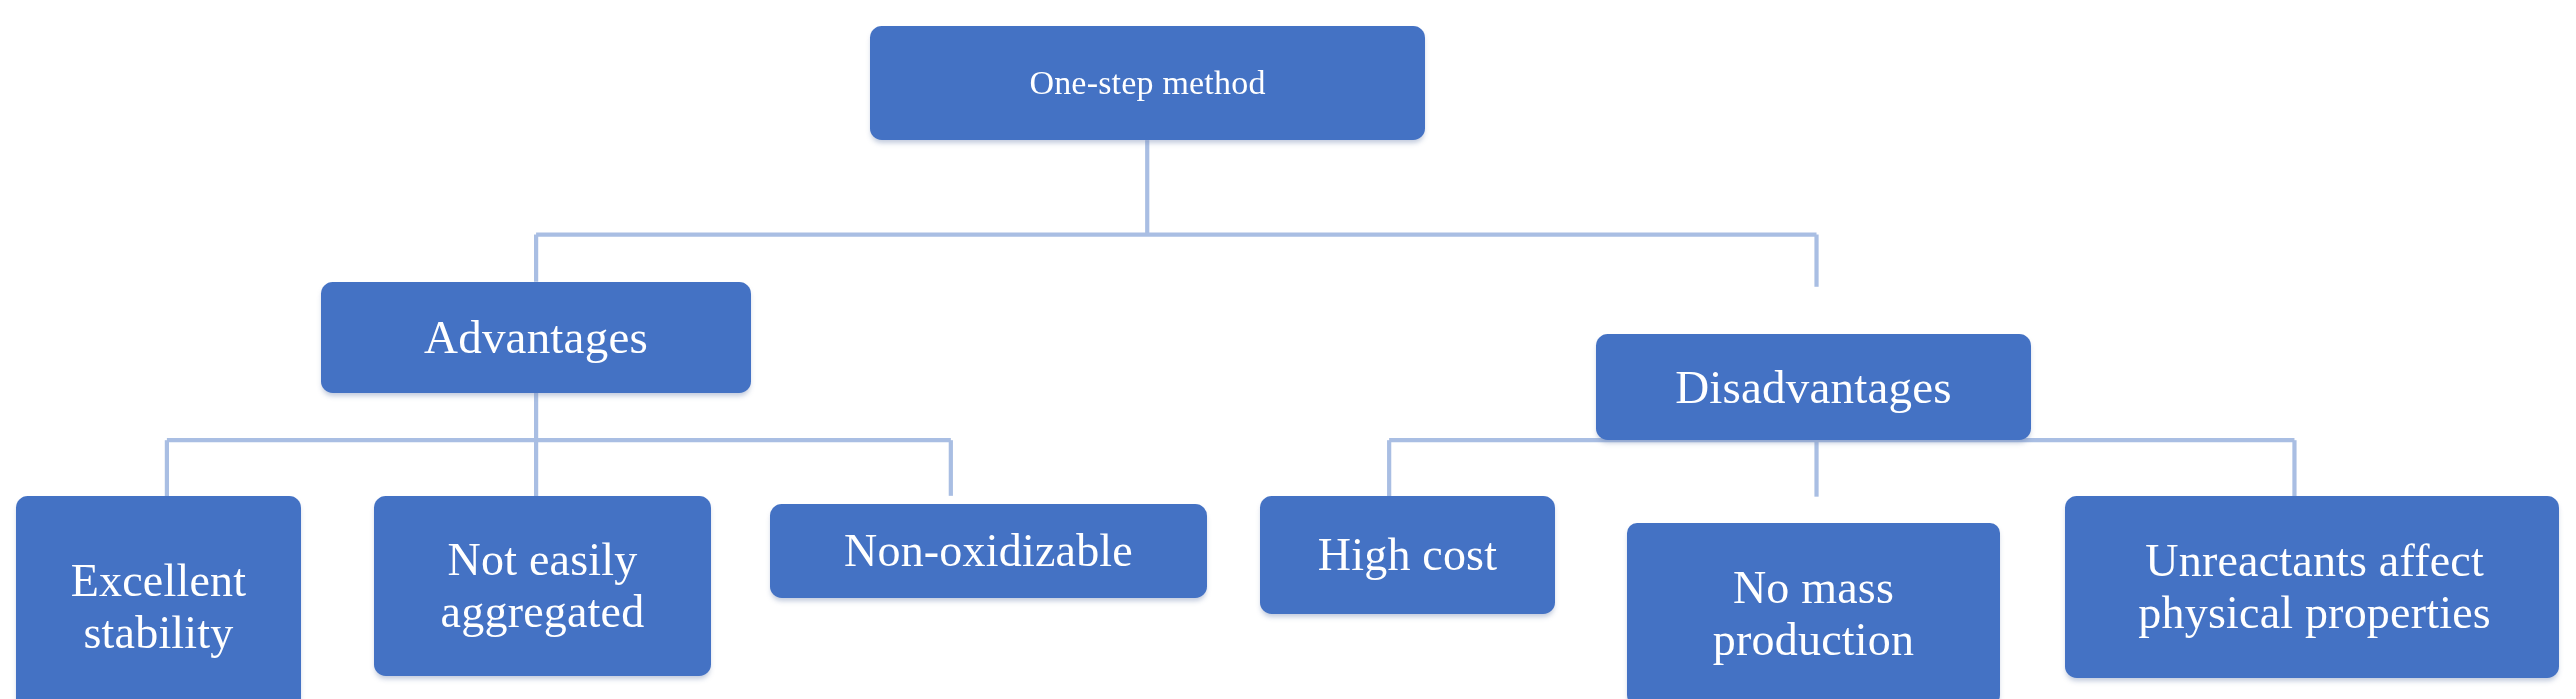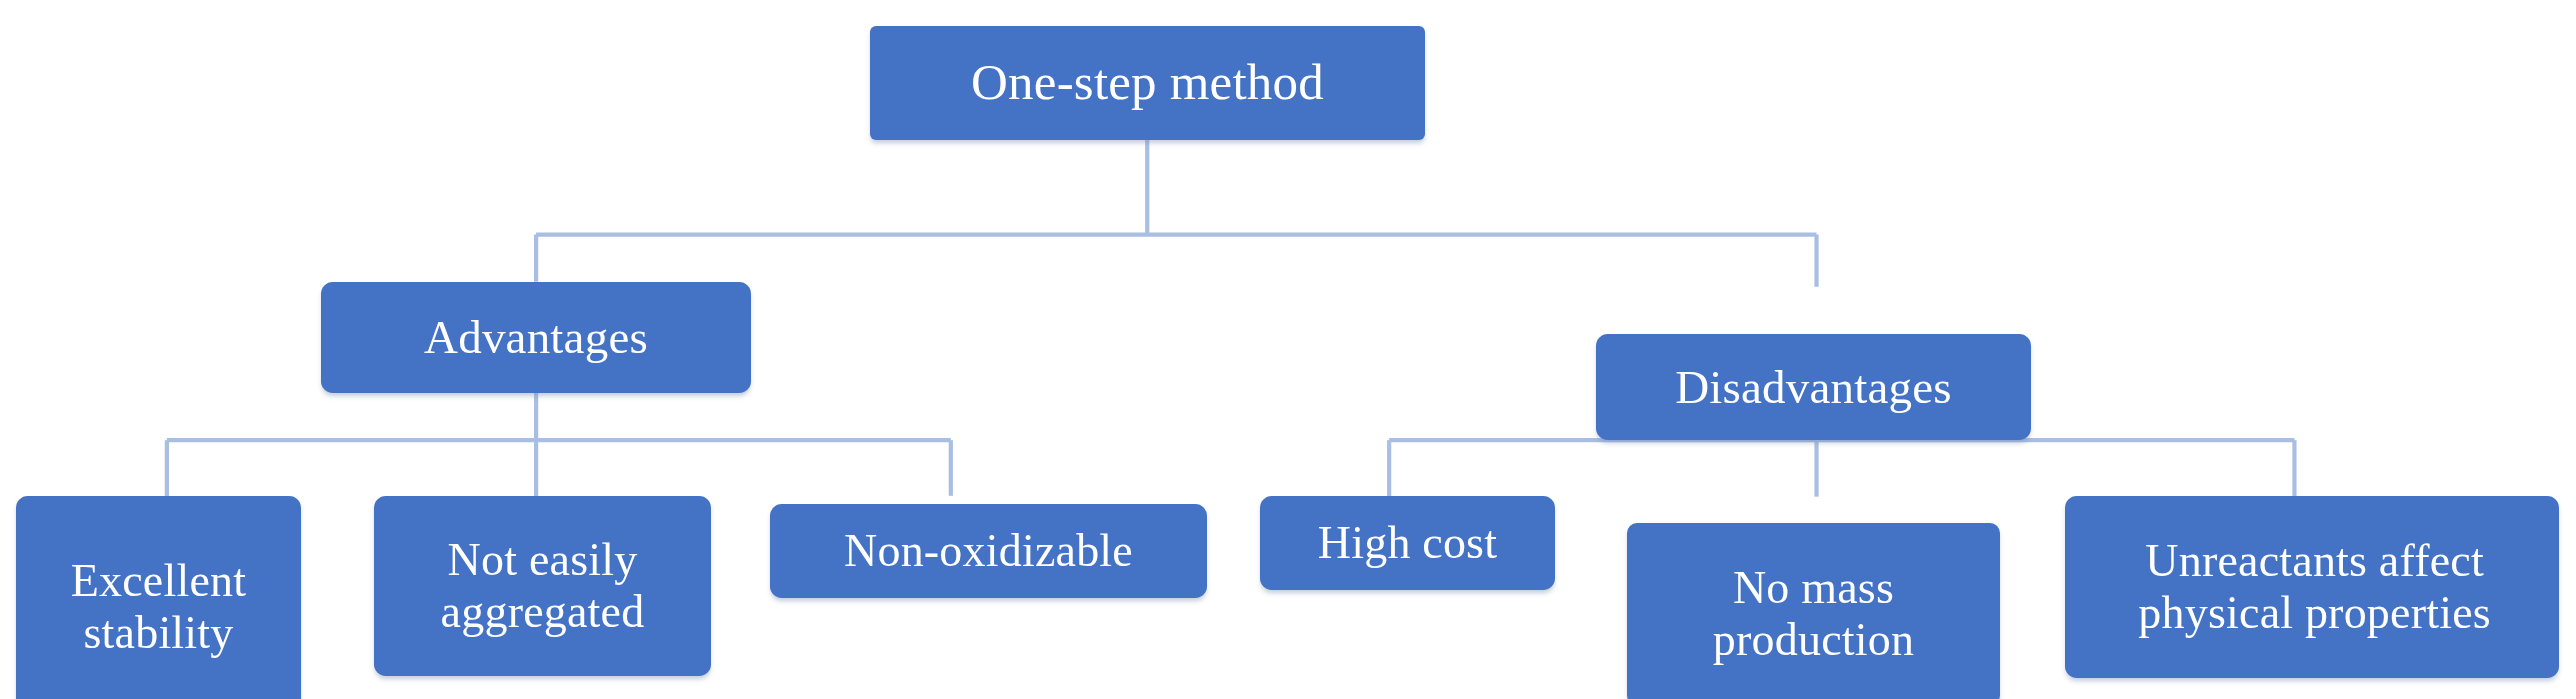--- a/index.html
+++ b/index.html
@@ -38,21 +38,21 @@
     line-height: 1.12;
     letter-spacing: 0.2px;
     box-shadow: 0 4.2px 5px -1.7px rgba(120,140,180,0.45);
     padding: 0 11.8px;
   }
   .node .node-label {
     display: block;
     width: 100%;
     white-space: pre-line;
   }
-  .lvl1 { font-size: 51px; border-radius: 6px; }
+  .lvl1 { font-size: 34px; }
   .lvl2 { font-size: 47px; align-items: center; }
   .lvl3 { font-size: 46px; }
 </style>
 </head>
 <body>
 
 <div id="diagram-root">
 
   <svg id="connector-layer" viewBox="0 0 3056 830" xmlns="http://www.w3.org/2000/svg">
     <g stroke="#A9BEE3" stroke-width="5" fill="none" stroke-linecap="butt">
@@ -100,21 +100,21 @@
 
   <div class="node lvl3" style="left:374px; top:496px; width:337px; height:180px;">
     <span class="node-label">Not easily
 aggregated</span>
   </div>
 
   <div class="node lvl3" style="left:770px; top:504px; width:437px; height:94px;">
     <span class="node-label">Non-oxidizable</span>
   </div>
 
-  <div class="node lvl3" style="left:1260px; top:496px; width:295px; height:94px;">
+  <div class="node lvl3" style="left:1260px; top:496px; width:295px; height:118px;">
     <span class="node-label">High cost</span>
   </div>
 
   <div class="node lvl3" style="left:1627px; top:523px; width:373px; height:182px;border-radius:10px;">
     <span class="node-label">No mass
 production</span>
   </div>
 
   <div class="node lvl3" style="left:2065px; top:496px; width:494px; height:182px;padding-left:17px;">
     <span class="node-label">Unreactants affect

